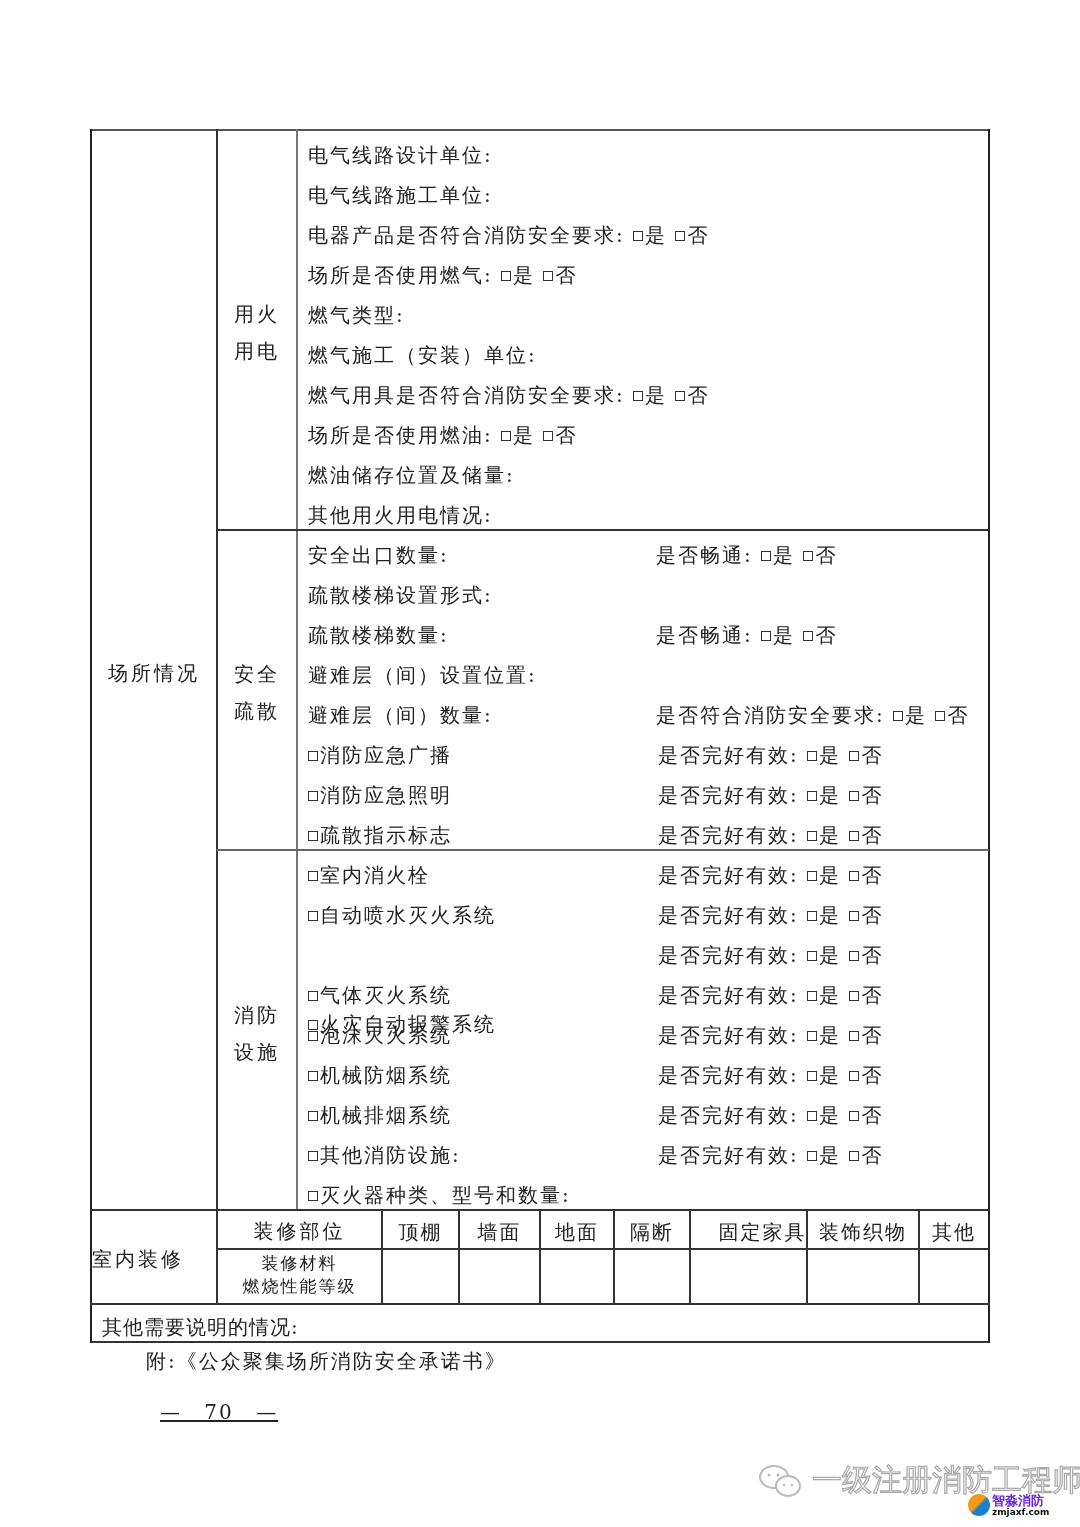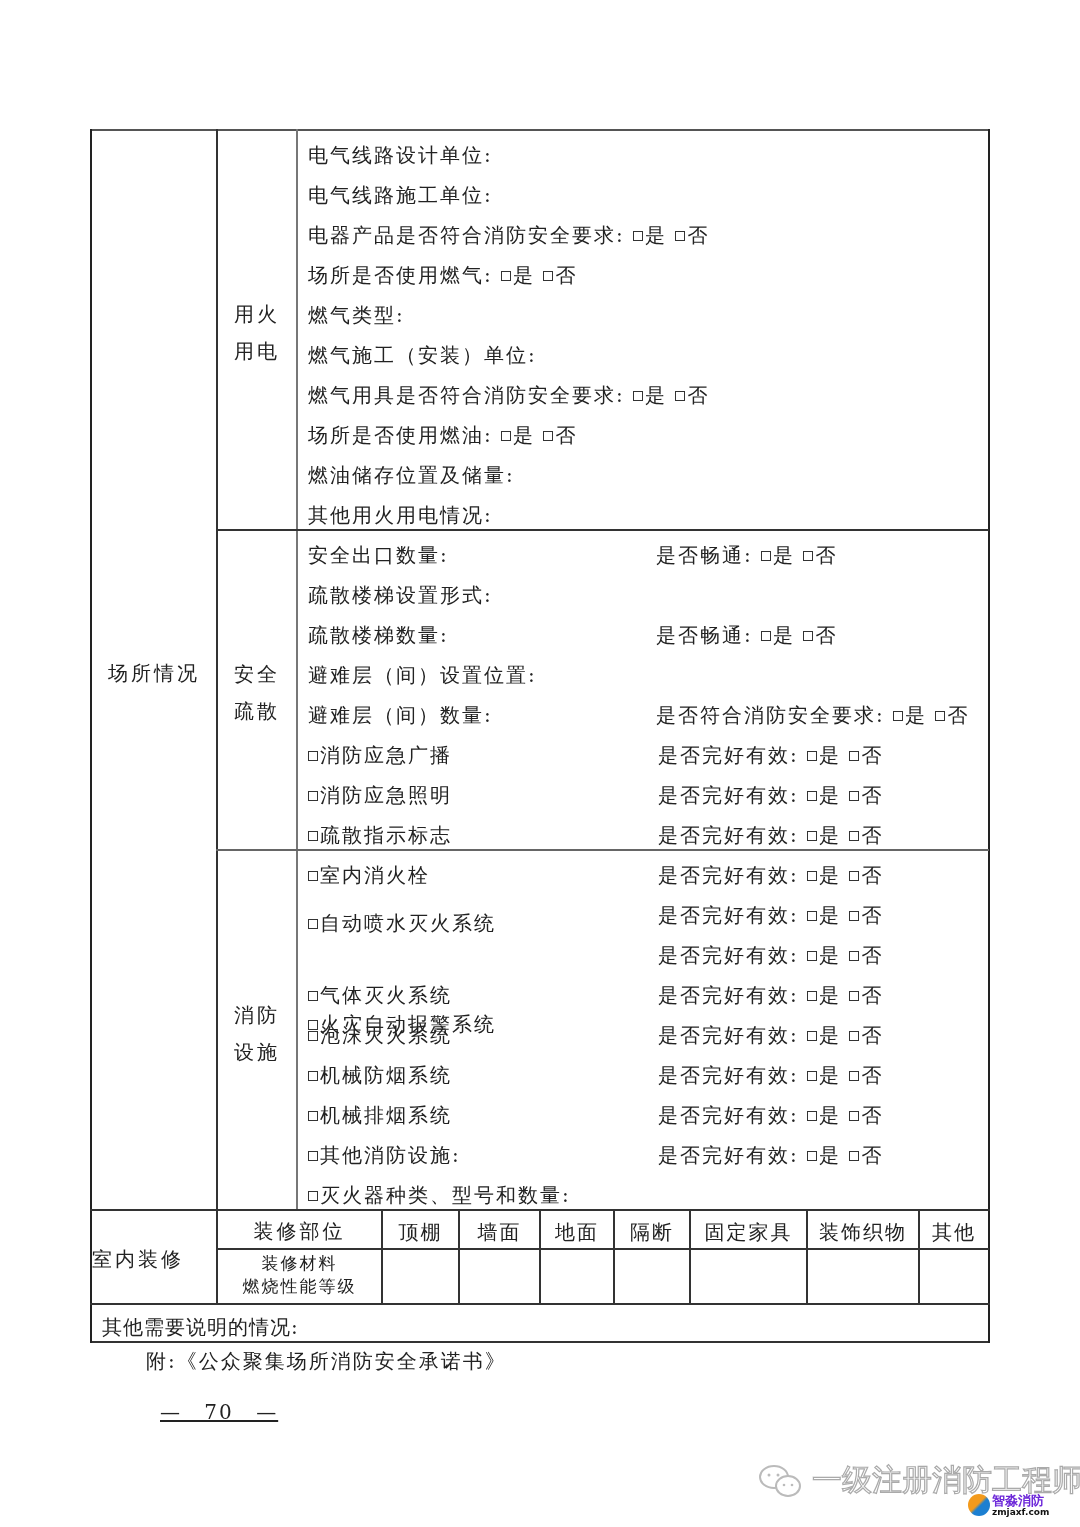--- a/index.html
+++ b/index.html
@@ -100,21 +100,21 @@
 
 <div class="label" style="left:218px; top:997px; width:78px;">
   <div>消防</div>
   <div>设施</div>
 </div>
 
 <div>
   <div class="txt" style="left:308px; top:863px;"><span class="cb"></span><span>室内消火栓</span></div>
   <div class="txt" style="left:658px; top:863px;"><span>是否完好有效:</span> <span class="cb"></span><span>是</span> <span class="cb"></span><span>否</span></div>
 
-  <div class="txt" style="left:308px; top:903px;margin-top:8px;"><span class="cb"></span><span>自动喷水灭火系统</span></div>
+  <div class="txt" style="left:308px; top:903px;"><span class="cb"></span><span>自动喷水灭火系统</span></div>
   <div class="txt" style="left:658px; top:903px;"><span>是否完好有效:</span> <span class="cb"></span><span>是</span> <span class="cb"></span><span>否</span></div>
 
   <div class="txt" style="left:308px; top:998px;margin-top:14px;"><span class="cb"></span><span>火灾自动报警系统</span></div>
   <div class="txt" style="left:658px; top:943px;"><span>是否完好有效:</span> <span class="cb"></span><span>是</span> <span class="cb"></span><span>否</span></div>
 
   <div class="txt" style="left:308px; top:983px;"><span class="cb"></span><span>气体灭火系统</span></div>
   <div class="txt" style="left:658px; top:983px;"><span>是否完好有效:</span> <span class="cb"></span><span>是</span> <span class="cb"></span><span>否</span></div>
 
   <div class="txt" style="left:308px; top:1023px;"><span class="cb"></span><span>泡沫灭火系统</span></div>
   <div class="txt" style="left:658px; top:1023px;"><span>是否完好有效:</span> <span class="cb"></span><span>是</span> <span class="cb"></span><span>否</span></div>
@@ -135,21 +135,21 @@
 <div class="cell" style="left:218px; top:1218px; width:163px; letter-spacing:3px;">装修部位</div>
 <div class="cell" style="left:218px; top:1252px; width:163px; font-size:17px; line-height:23px;">
   <div>装修材料</div>
   <div>燃烧性能等级</div>
 </div>
 
 <div class="cell" style="left:383px; top:1219px; width:75px;">顶棚</div>
 <div class="cell" style="left:460px; top:1219px; width:79px;">墙面</div>
 <div class="cell" style="left:541px; top:1219px; width:72px;">地面</div>
 <div class="cell" style="left:615px; top:1219px; width:74px;">隔断</div>
-<div class="cell" style="left:691px; top:1219px; width:115px;">固定家具</div>
+<div class="cell" style="left:691px; top:1219px; width:115px;padding-left:14px;">固定家具</div>
 <div class="cell" style="left:808px; top:1219px; width:110px;">装饰织物</div>
 <div class="cell" style="left:920px; top:1219px; width:68px;">其他</div>
 
 <div class="abs" style="left:383px; top:1250px; width:75px; height:52px;"></div>
 <div class="abs" style="left:460px; top:1250px; width:79px; height:52px;"></div>
 <div class="abs" style="left:541px; top:1250px; width:72px; height:52px;"></div>
 <div class="abs" style="left:615px; top:1250px; width:74px; height:52px;"></div>
 <div class="abs" style="left:691px; top:1250px; width:115px; height:52px;"></div>
 <div class="abs" style="left:808px; top:1250px; width:110px; height:52px;"></div>
 <div class="abs" style="left:920px; top:1250px; width:68px; height:52px;"></div>

